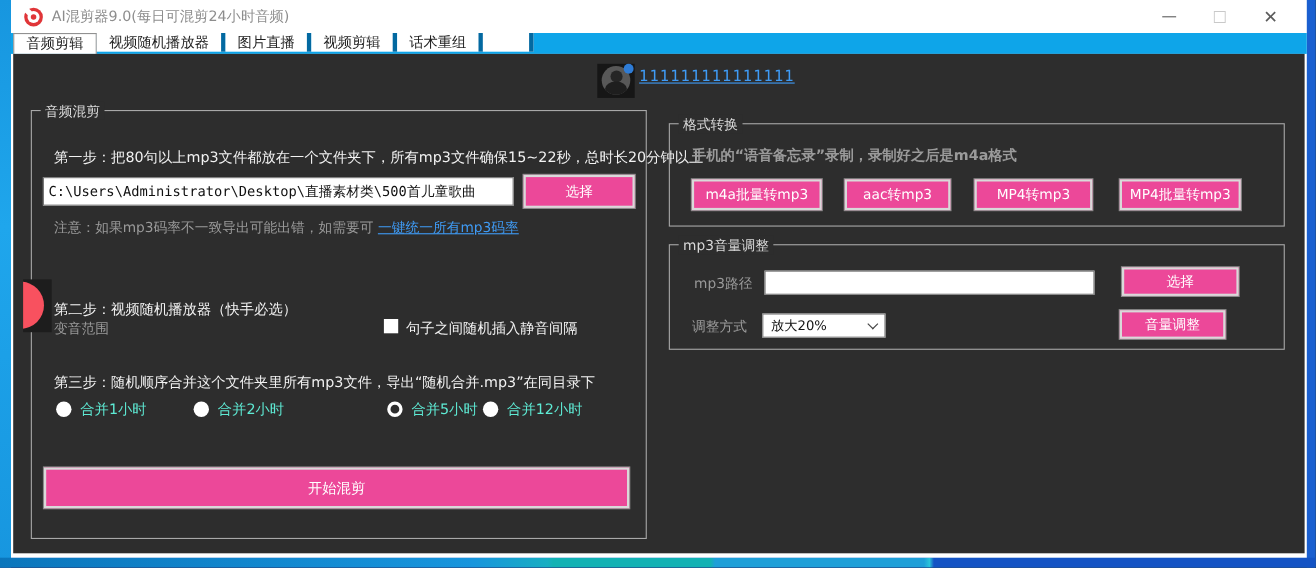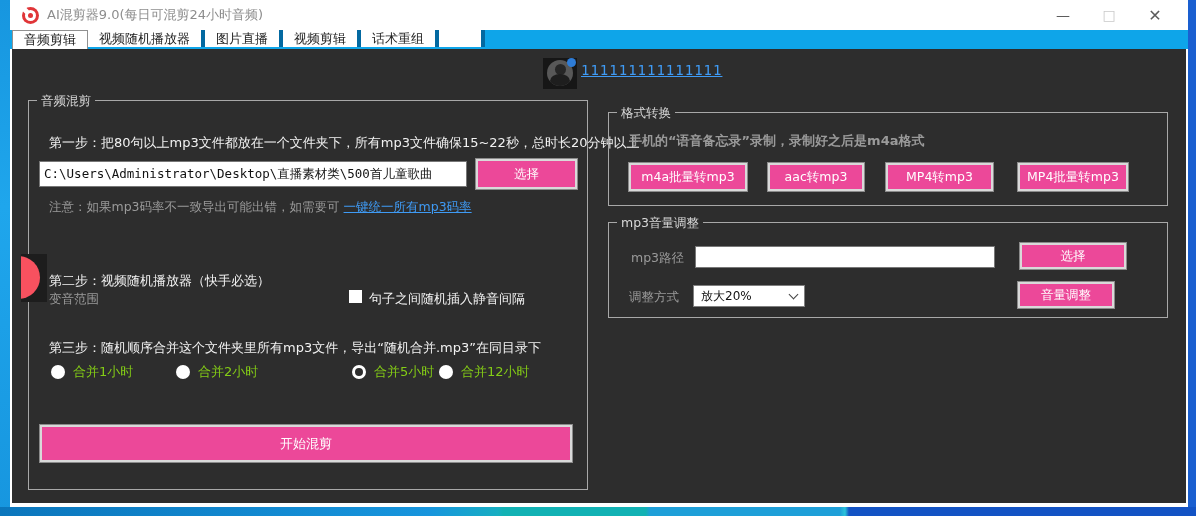--- a/index.html
+++ b/index.html
@@ -60,21 +60,21 @@
               align-items:center; justify-content:space-between; padding:0 7px; font-size:12px;
               color:#111; cursor:pointer; }
   .chev { width:7px; height:7px; border-right:1.6px solid #444; border-bottom:1.6px solid #444;
           transform:rotate(45deg); margin-top:-4px; }
 
   .checkbox { position:absolute; width:13px; height:13px; background:#fff; cursor:pointer; }
 
   .radio-opt { position:absolute; display:flex; align-items:center; gap:8px; cursor:pointer; }
   .radio-dot { width:14px; height:14px; border-radius:50%; background:#fff; flex:0 0 auto; }
   .radio-dot.selected { background:transparent; border:3.5px solid #fff; width:14px; height:14px; }
-  .radio-label { font-size:13px; color:#84cc16; white-space:nowrap;text-align:right; }
+  .radio-label { font-size:13px; color:#5eead4; white-space:nowrap;text-align:right; }
 
   .link { color:#3f9bf5; text-decoration:underline; cursor:pointer; }
 
   
   .avatar-box { position:absolute; left:531px; top:9px; width:34px; height:31px; background:#161616; }
   .avatar-circle { position:absolute; left:4px; top:2px; width:26px; height:26px; border-radius:50%;
                    background:#585858; overflow:hidden; }
   .avatar-head { position:absolute; left:8px; top:4px; width:11px; height:11px; border-radius:50%; background:#262626; }
   .avatar-body { position:absolute; left:3px; top:14px; width:20px; height:14px; border-radius:50%; background:#1e1e1e; }
   .avatar-badge { position:absolute; right:1px; top:0px; width:9px; height:9px; border-radius:50%; background:#2e7cd6; }

